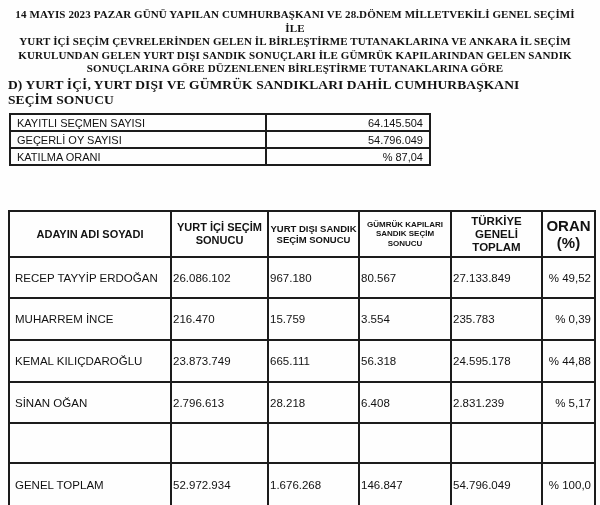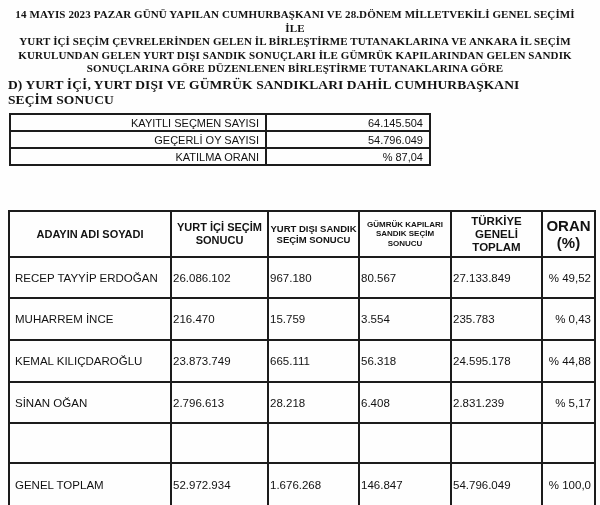--- a/index.html
+++ b/index.html
@@ -60,21 +60,21 @@
     top: 113px;
     left: 9px;
     width: 420px;
   }
   .summary-table td {
     height: 15px;
     font-size: 11px;
     padding: 0 6px;
     vertical-align: middle;
   }
-  .summary-table .s-label { text-align: right; }
+  .summary-table .s-label { text-align: left; }
   .summary-table .s-value { text-align: right; border-radius: 8px; }
 
   
   .results-table {
     position: absolute;
     top: 210px;
     left: 8px;
     width: 586px;
   }
   .results-table th {
@@ -170,21 +170,21 @@
       <td class="num">80.567</td>
       <td class="num">27.133.849</td>
       <td class="percent">% 49,52</td>
     </tr>
     <tr class="r-ince">
       <td class="name">MUHARREM İNCE</td>
       <td class="num">216.470</td>
       <td class="num">15.759</td>
       <td class="num">3.554</td>
       <td class="num">235.783</td>
-      <td class="percent">% 0,43</td>
+      <td class="percent">% 0,39</td>
     </tr>
     <tr class="r-kemal">
       <td class="name">KEMAL KILIÇDAROĞLU</td>
       <td class="num">23.873.749</td>
       <td class="num">665.111</td>
       <td class="num">56.318</td>
       <td class="num">24.595.178</td>
       <td class="percent">% 44,88</td>
     </tr>
     <tr class="r-data">

